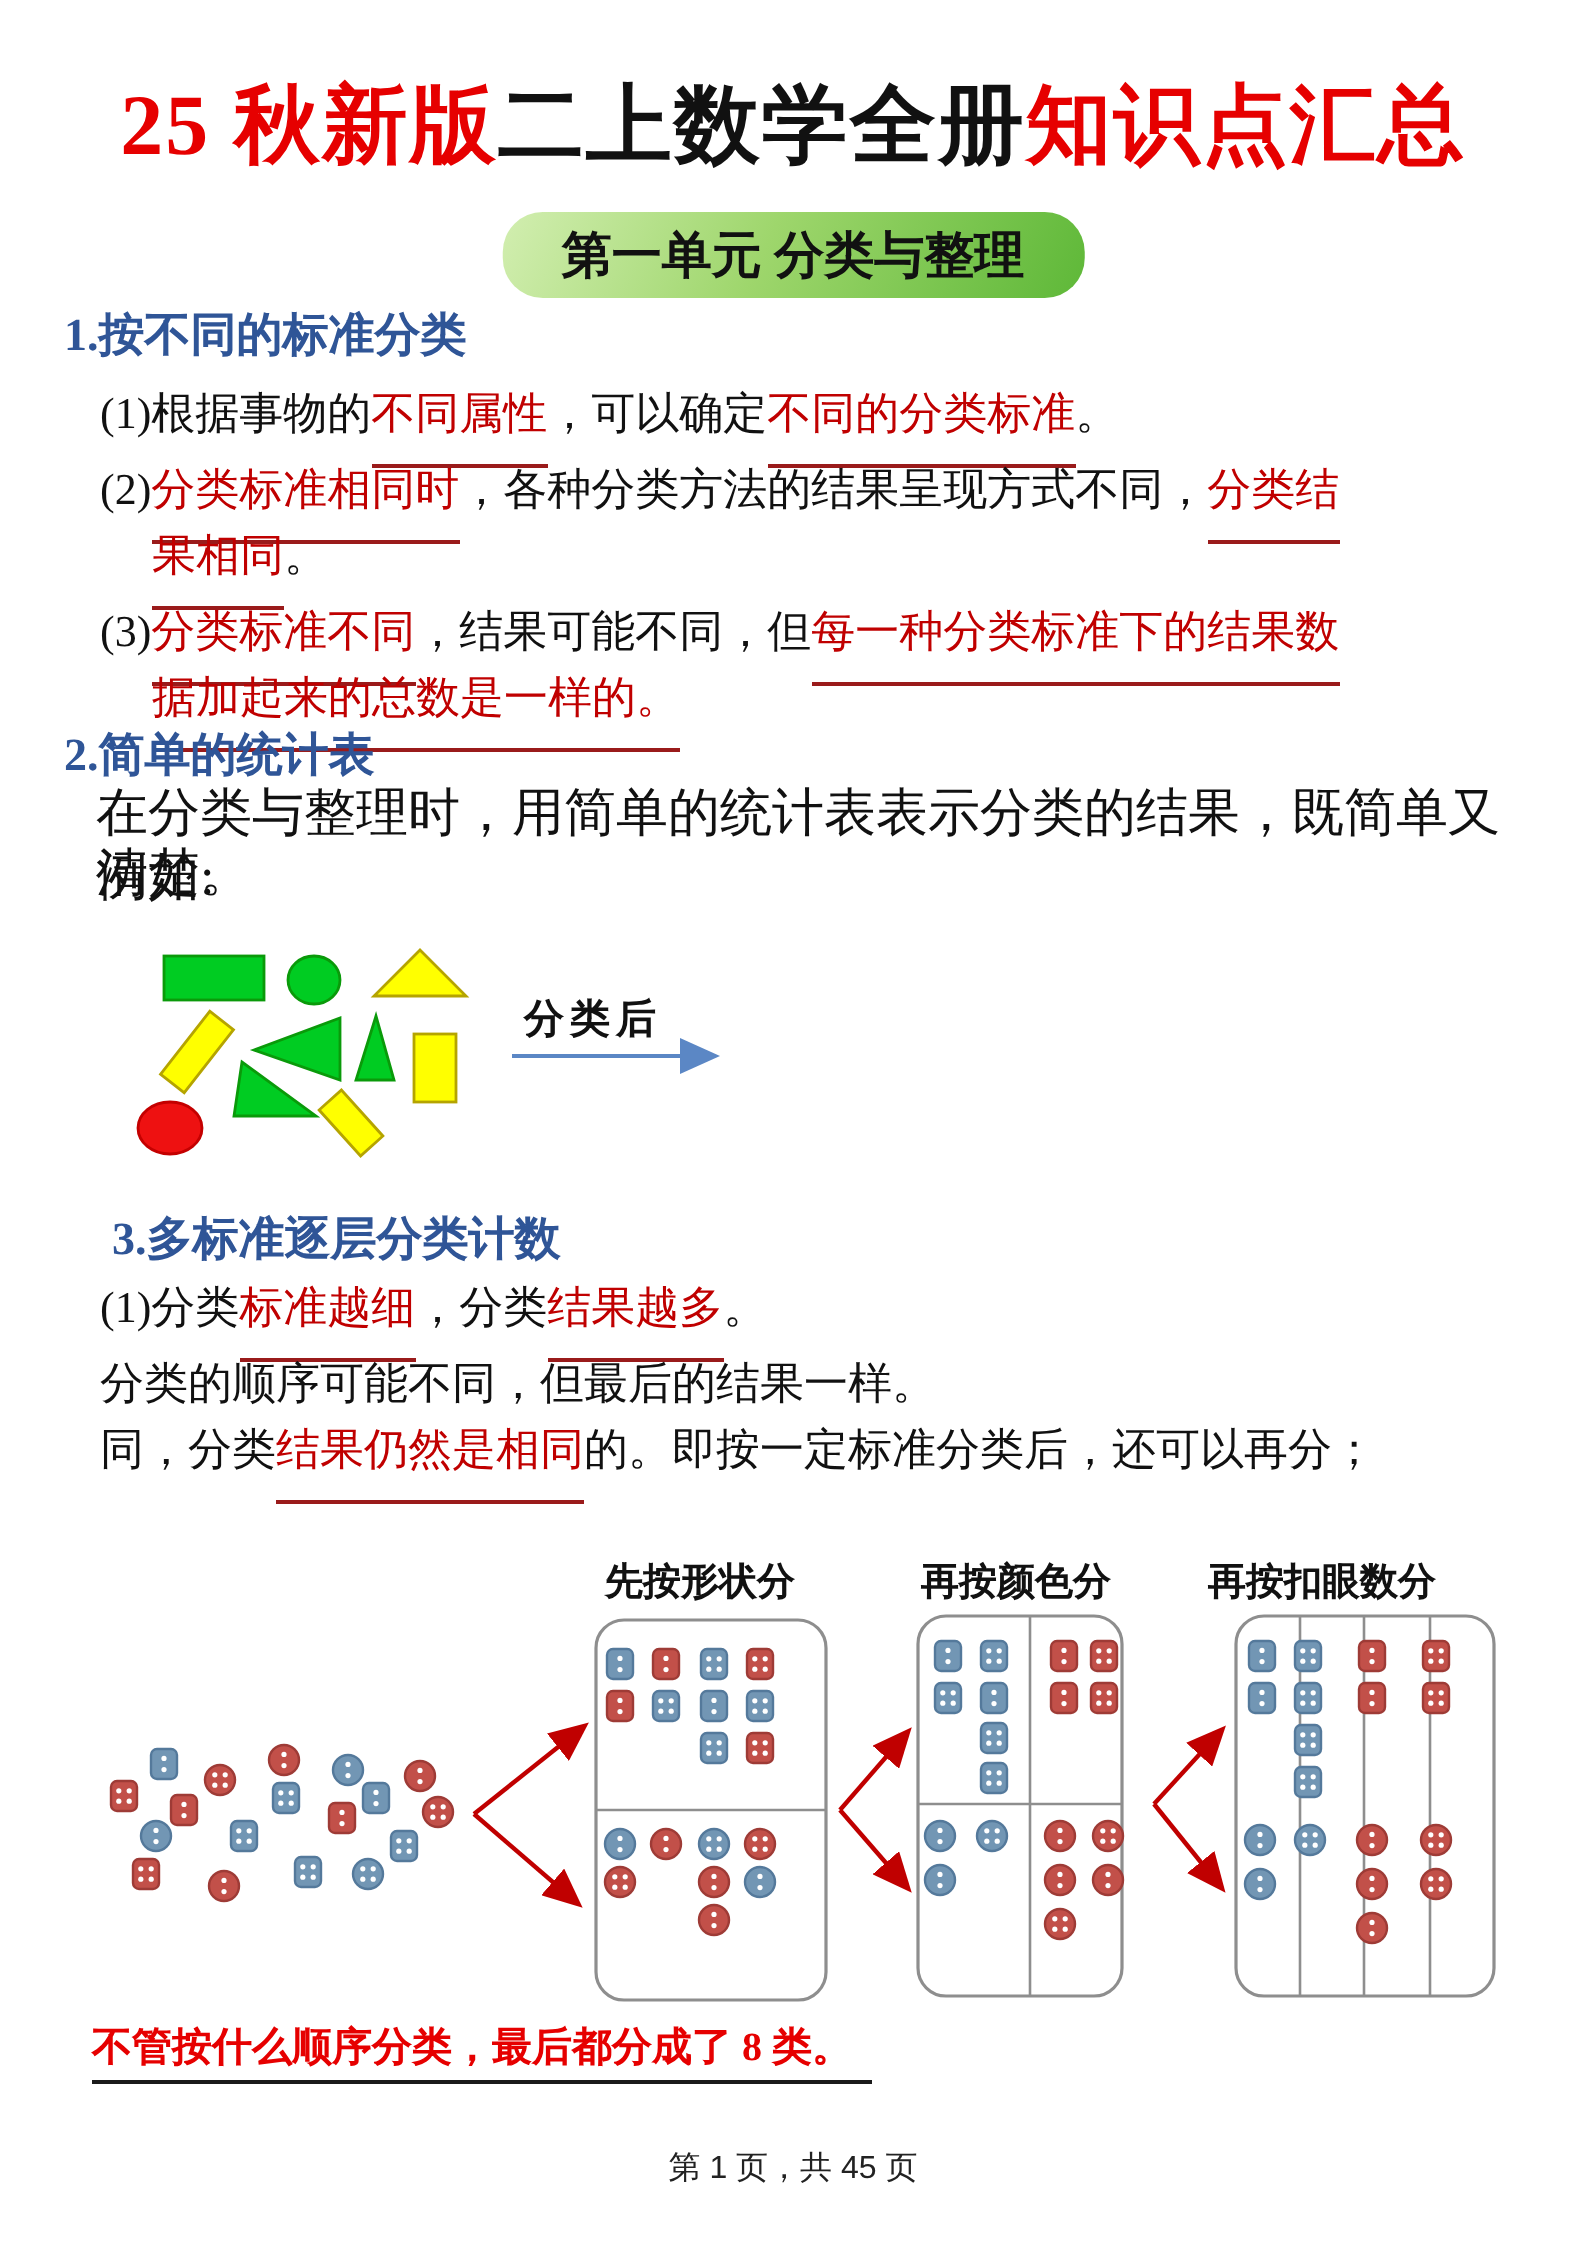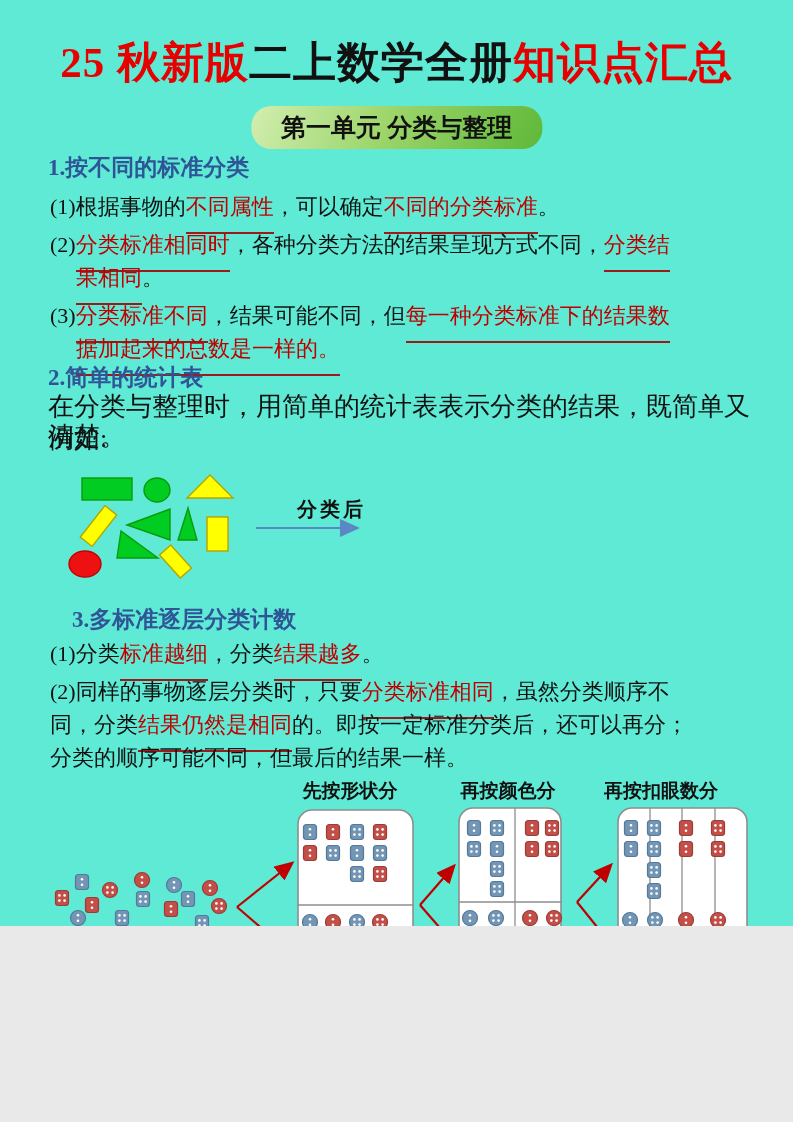--- a/index.html
+++ b/index.html
@@ -1,43 +1,43 @@
 <!DOCTYPE html>
 <html style="--title-red: #E60000; --accent-red-text: #C00000; --heading-blue: #2F5597; --banner-green-light: #D2EEB0; --banner-green-dark: #5EB838; --table-header-bg: #F8CBAD; --arrow-blue: #5B87C5; --arrow-red: #C00000; --button-blue: #7296B4; --button-blue-border: #54799B; --button-red: #C25049; --button-red-border: #9E3B36; --shape-green: #00CC22; --shape-green-border: #0A9A0A; --shape-yellow: #FFFF00; --shape-yellow-border: #B5A400; --shape-red: #EE1111; --shape-red-border: #C40000;"><head>
 <meta charset="utf-8">
 <style>
   html,body{margin:0;padding:0;background:#e9e9e9;}
-  .page{position:relative;width:793px;height:926px;background:#5eead4;margin:0 auto;overflow:hidden;
+  .page{position:relative;width:793px;height:1122px;background:#ffffff;margin:0 auto;overflow:hidden;
         font-family:"Liberation Serif", serif;color:#111;}
   .title{position:absolute;top:34px;left:0;width:100%;text-align:center;font-size:43px;
          font-weight:bold;letter-spacing:1px;margin:0;}
   .t-red{color:var(--title-red);}
   .t-black{color:#111;}
   .banner{position:absolute;top:106px;left:50%;transform:translateX(-50%);
           background:linear-gradient(115deg,var(--banner-green-light) 0%,#9ed66c 45%,var(--banner-green-dark) 100%);
           padding:5px 30px;font-size:25px;font-weight:bold;color:#111;white-space:nowrap;border-radius:20px;}
-  .h{position:absolute;left:48px;margin:0;font-size:23px;font-weight:bold;color:var(--heading-blue);}
+  .h{position:absolute;left:32px;margin:0;font-size:23px;font-weight:bold;color:var(--heading-blue);}
   .s1h{top:152px;}
   .s2h{top:362px;}
   .s3h{top:604px;margin-left:24px;}
   .items{position:absolute;left:50px;width:712px;font-size:22px;}
   .s1items{top:190px;}
   .s3items{top:637px;}
   .items .line{line-height:33px;white-space:nowrap;}
   .items .item{margin-bottom:5px;}
   .s1items .line.cont{margin-left:26px;}
   .s3items .line.cont{margin-left:0;}
   .run-k{color:#111;}
   .run-r{color:var(--accent-red-text);border-bottom:2px solid #9A1B1B;padding-bottom:13px;}
   .para{position:absolute;left:48px;width:716px;margin:0;font-size:26px;line-height:30px;}
   .s2p{top:392px;}
   .s2ex{top:424px;}
   .fig1{position:absolute;top:468px;left:0;width:793px;height:136px;}
   .fig1 svg{position:absolute;top:0;left:0;}
-  .arrow-label{position:absolute;top:28px;left:262px;width:104px;text-align:right;
+  .arrow-label{position:absolute;top:28px;left:262px;width:104px;text-align:left;
                font-size:20px;font-weight:bold;letter-spacing:3px;}
   .stat-table{position:absolute;top:29px;left:393px;border-collapse:collapse;font-size:17px;}
   .stat-table td{border:1.6px solid #3a3a3a;width:72px;height:33px;text-align:center;
                  font-weight:bold;background:#fff;}
   .stat-table td.rowhead{background:var(--table-header-bg);}
   .stat-table td.num{font-family:"Liberation Sans", sans-serif;font-weight:normal;font-size:17px;}
   .fig2{position:absolute;top:776px;left:0;width:793px;height:232px;}
   .fig2 svg{position:absolute;top:0;left:0;}
   .fig2-label{position:absolute;top:2px;width:160px;text-align:center;font-size:19px;font-weight:bold;}
   .fl1{left:270px;}
@@ -100,23 +100,22 @@
     </svg>
     <div class="arrow-label">分类后</div>
   </div>
 
   <h2 class="h s3h">3.多标准逐层分类计数</h2>
   <div class="items s3items">
       <div class="item">
         <div class="line"><span class="run-k">(1)分类</span><span class="run-r">标准越细</span><span class="run-k">，分类</span><span class="run-r">结果越多</span><span class="run-k">。</span></div>
       </div>
       <div class="item">
-        <div class="line"><span class="run-k">(2)同样的事物逐层分类时，只要</span><span class="run-r">分类标准相同</span><span class="run-k">，虽然分类顺序不</span></div>
+        <div class="line cont"><span class="run-k">分类的顺序可能不同，但最后的结果一样。</span></div>
         <div class="line cont"><span class="run-k">同，分类</span><span class="run-r">结果仍然是相同</span><span class="run-k">的。即按一定标准分类后，还可以再分；</span></div>
-        <div class="line cont"><span class="run-k">分类的顺序可能不同，但最后的结果一样。</span></div>
       </div>
     </div>
 
   <div class="fig2">
     <svg width="793" height="232" viewBox="0 0 793 232">
       <defs>
         <marker id="arrowRed" markerWidth="9" markerHeight="8" refX="7" refY="4" orient="auto">
           <path d="M0,0 L9,4 L0,8 z" fill="#C00000"></path>
         </marker>
       </defs>
@@ -570,16 +569,17 @@
         <line x1="420" y1="129" x2="453" y2="167" marker-end="url(#arrowRed)"></line>
         <line x1="577" y1="126" x2="610" y2="90" marker-end="url(#arrowRed)"></line>
         <line x1="577" y1="126" x2="610" y2="167" marker-end="url(#arrowRed)"></line>
       </g>
     </svg>
     <div class="fig2-label fl1">先按形状分</div>
     <div class="fig2-label fl2">再按颜色分</div>
     <div class="fig2-label fl3">再按扣眼数分</div>
   </div>
 
+  <p class="conclusion"><span>不管按什么顺序分类，最后都分成了 8 类。</span></p>
 
   <p class="footer">第 1 页，共 45 页</p>
 
 </div>
 
 </body></html>

